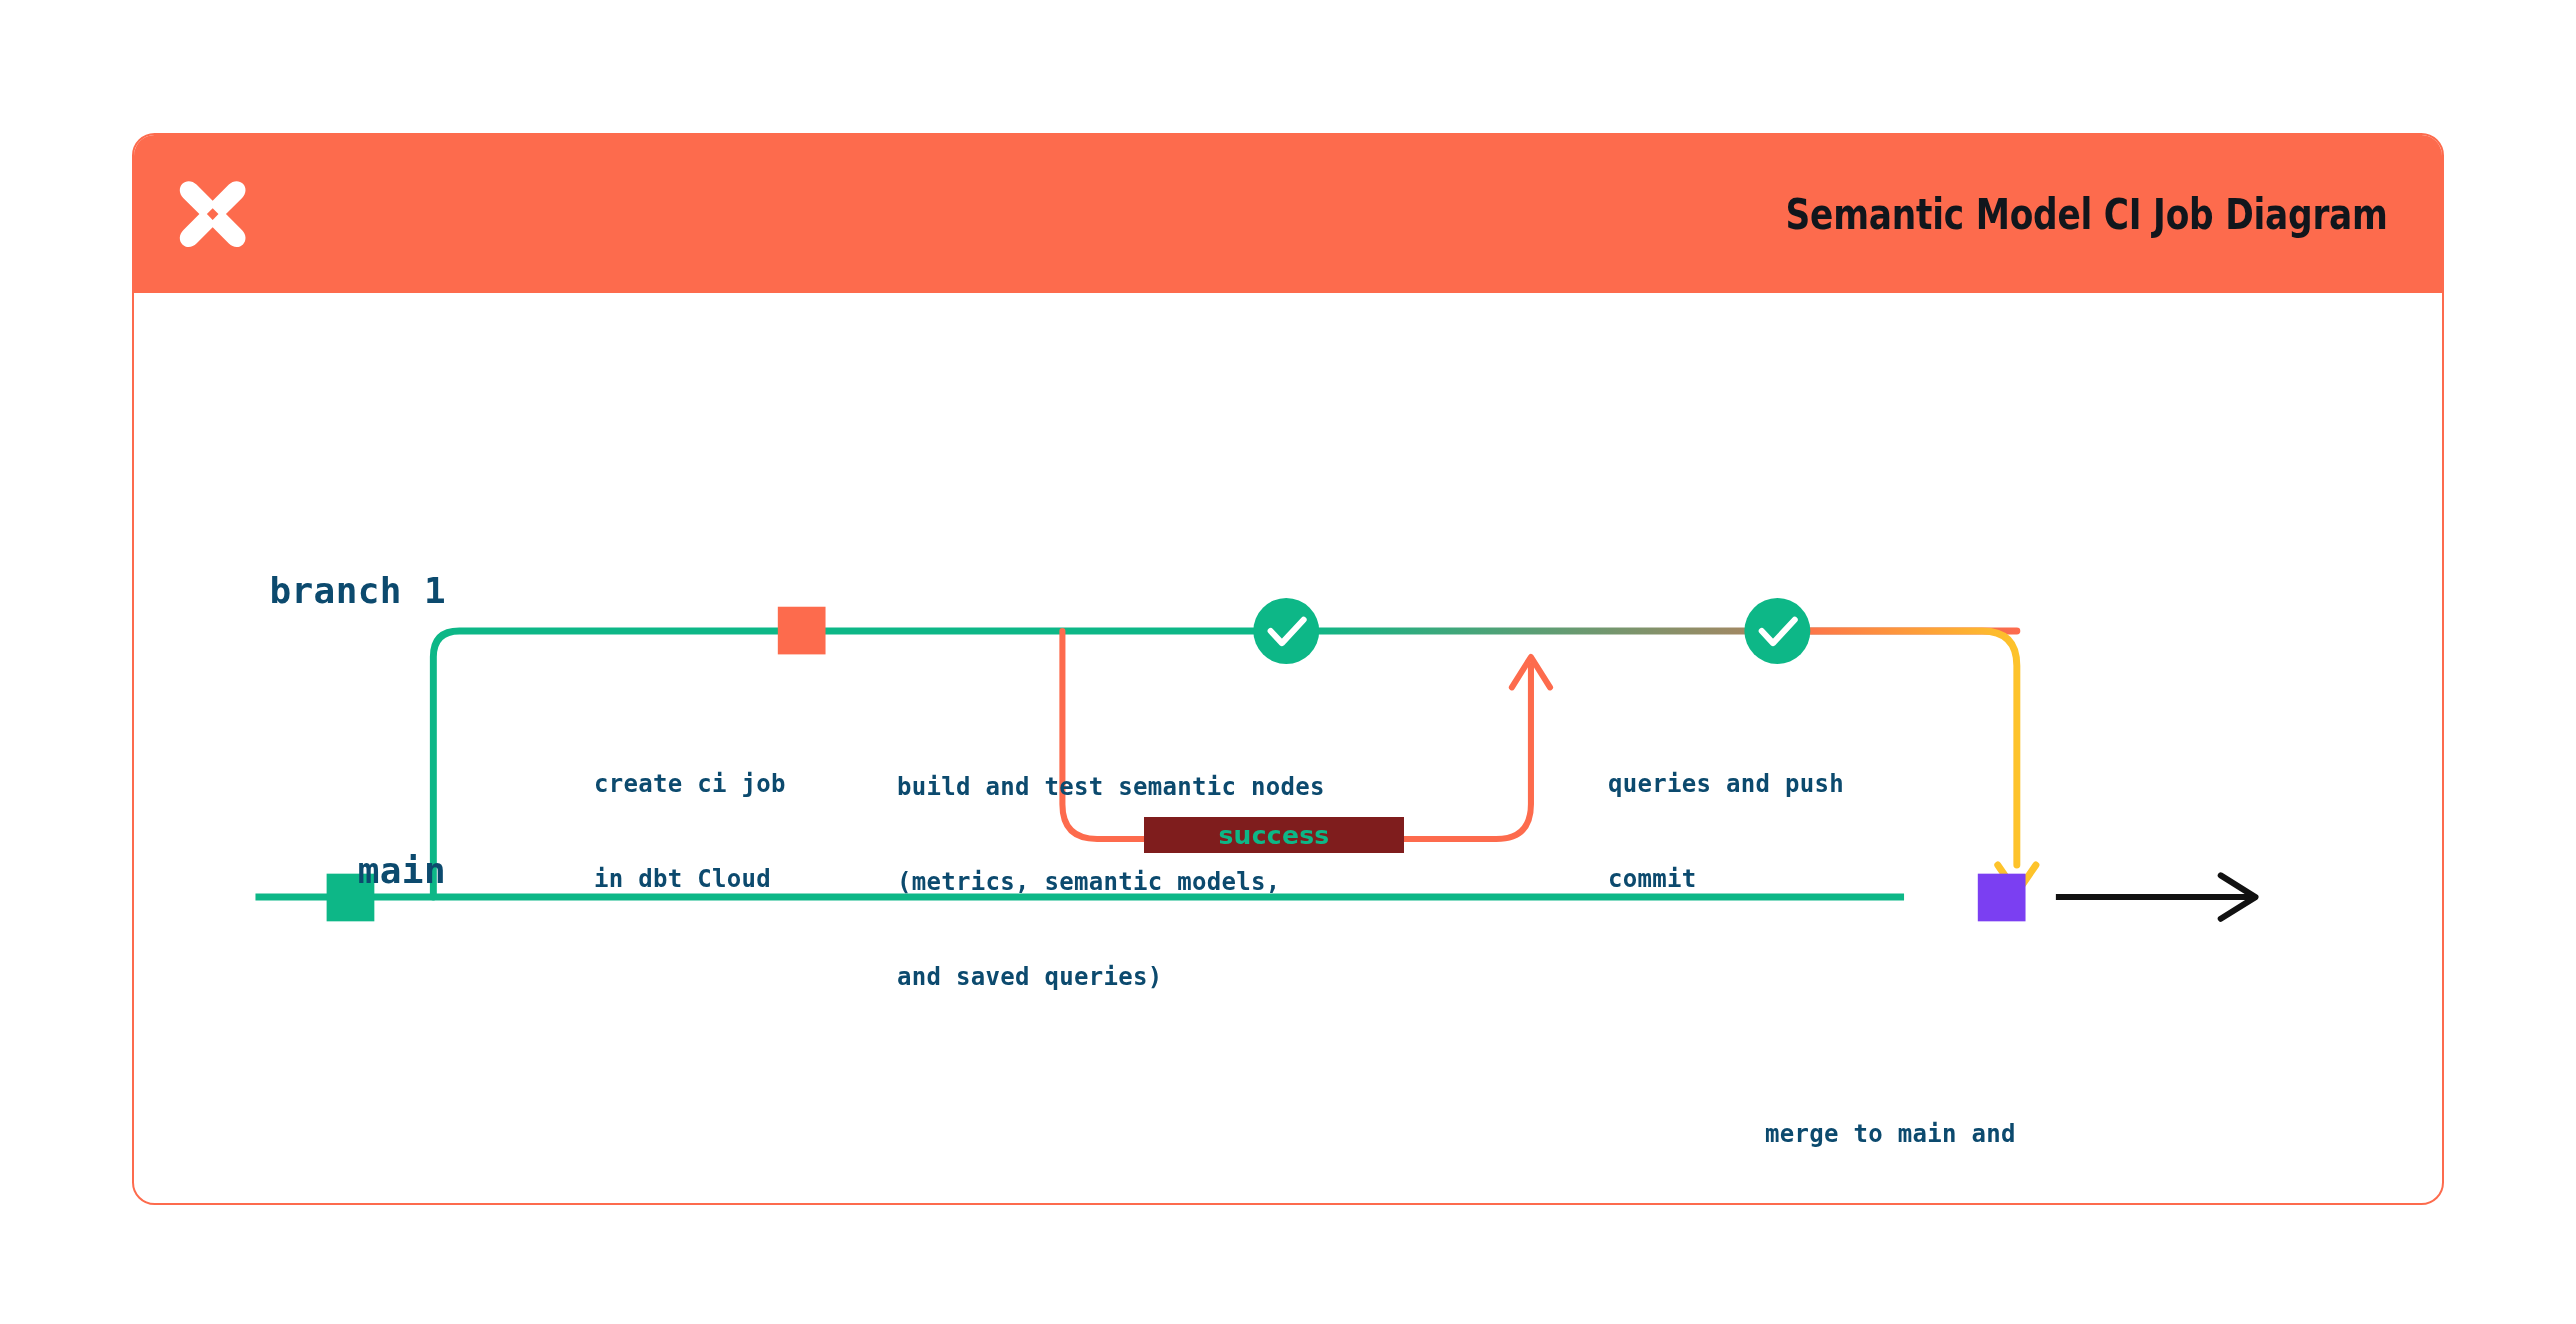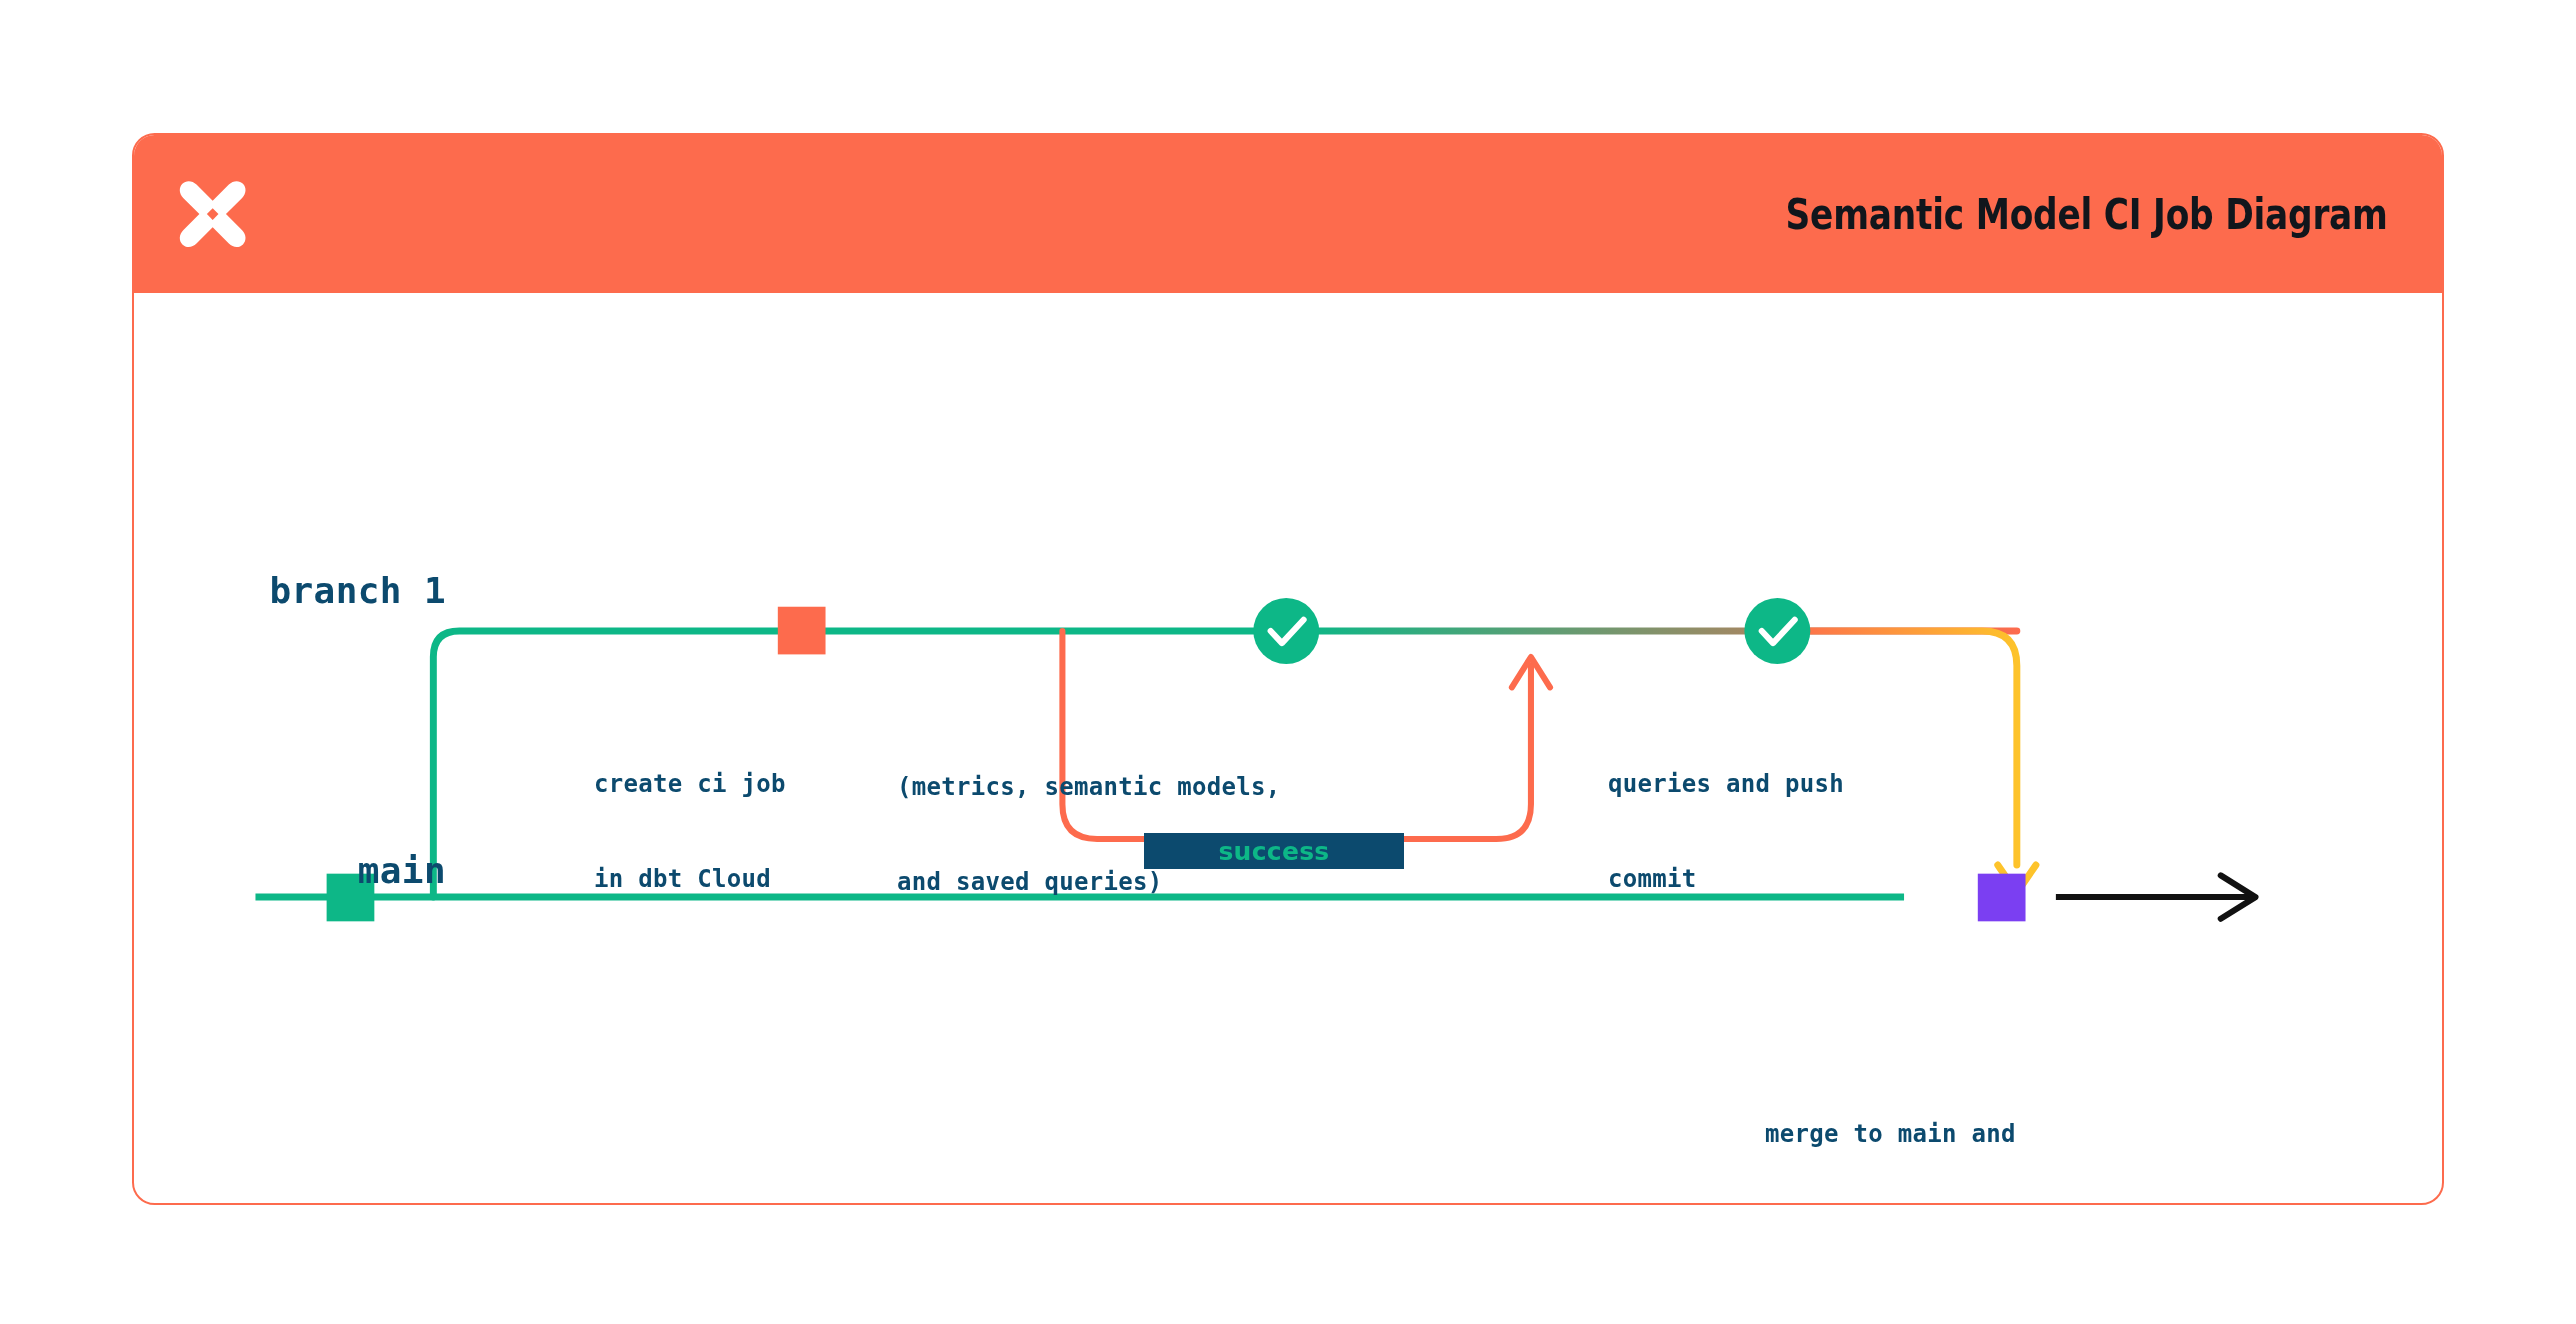--- a/index.html
+++ b/index.html
@@ -198,32 +198,33 @@
       <div class="lbl branch-name" style="left:95px; top:274px; width:217px;">branch 1</div>
 
       <div class="lbl branch-name" style="left:95px; top:554px; width:217px;">main</div>
 
       <div class="lbl node-label" style="left:460px; top:413px; width:399px;">
         <div>create ci job</div>
         <div>in dbt Cloud</div>
       </div>
 
       <div class="lbl node-label" style="left:763px; top:416px; width:677px;">
+        <div>build and test semantic nodes</div>
         <div>(metrics, semantic models,</div>
         <div>and saved queries)</div>
       </div>
 
       <div class="lbl node-label" style="left:1474px; top:413px; width:399px;">
         <div>queries and push</div>
         <div>commit</div>
       </div>
 
       <div class="lbl node-label" style="left:1631px; top:763px; width:486px;">
         <div>merge to main and</div>
         
       </div>
 
-      <div class="loop-label" style="left:1010px; top:540px; width:260px; background:#0c4a6e; padding:3.5px 0;">success</div>
+      <div class="loop-label" style="left:1010px; top:524px; width:260px; background:#7f1d1d; padding:3.5px 0;">success</div>
 
     </div>
   </div>
 </div>
 
 
 </body></html>

